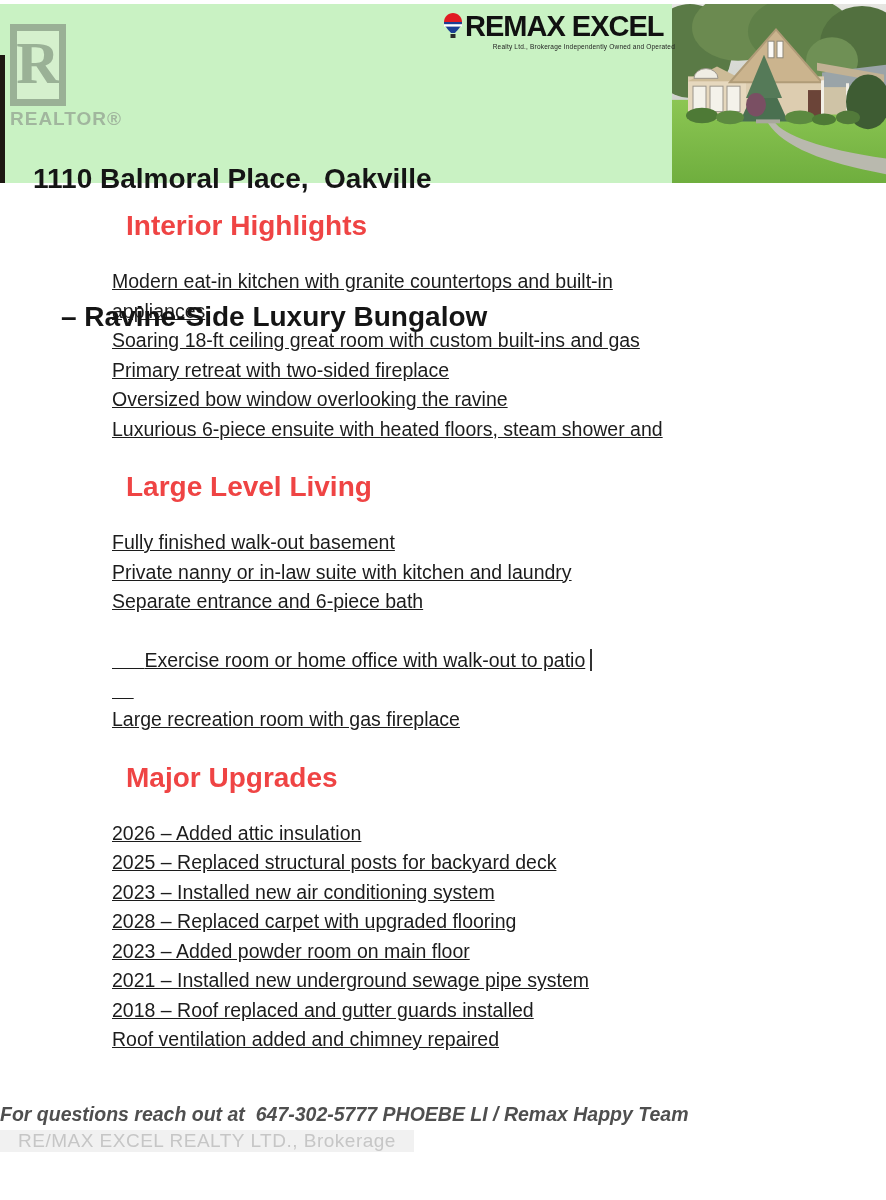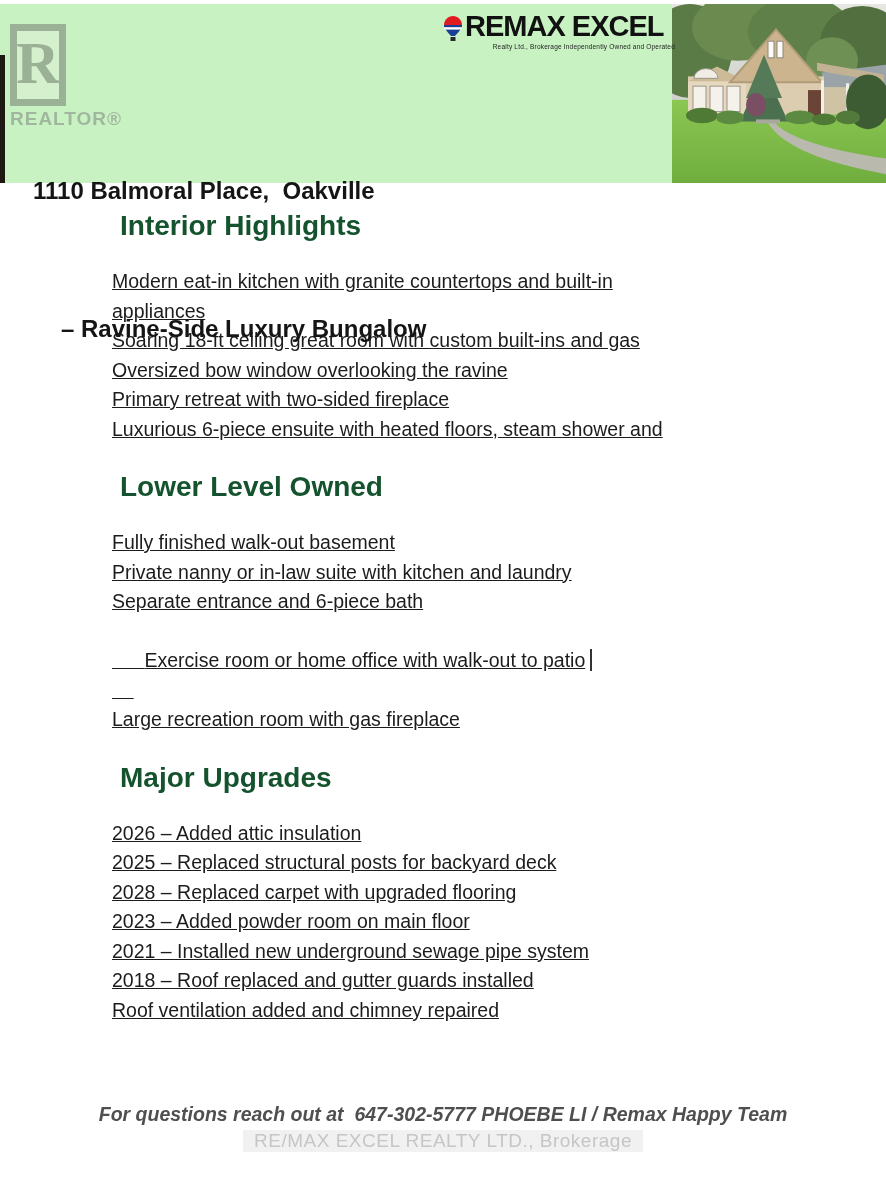--- a/index.html
+++ b/index.html
@@ -11,47 +11,47 @@
   .header-green{position:absolute;left:0;top:4px;width:674px;height:179px;background:#c9f2c3;}
   .edge-strip{position:absolute;left:0;top:55px;width:5px;height:128px;background:#1d1812;}
 
   .realtor-logo{position:absolute;left:10px;top:24px;width:96px;z-index:1;opacity:.8;}
   .realtor-block{width:56px;height:82px;background:#d8f0d0;border:7px solid #8fa18c;
                  display:flex;align-items:center;justify-content:center;box-sizing:border-box;}
   .realtor-r{font-family:"Liberation Serif","DejaVu Serif",serif;font-size:60px;font-weight:bold;
              color:#8fa18c;line-height:1;transform:translateY(-2px);}
   .realtor-label{margin-top:2px;font-size:19px;letter-spacing:1px;color:#98a896;font-weight:bold;}
 
-  .title{position:absolute;left:33px;top:76px;z-index:2;font-weight:bold;font-size:24px;
+  .title{position:absolute;left:33px;top:64px;z-index:2;font-weight:bold;font-size:28px;
          line-height:46px;color:#151515;white-space:pre;}
   .title .line2{margin-left:28px;}
 
   .remax{position:absolute;left:443px;top:10px;width:232px;z-index:2;}
-  .remax-row{display:flex;align-items:flex-end;}
+  .remax-row{display:flex;align-items:flex-start;}
   .balloon{width:20px;height:27px;margin-top:2px;margin-right:2px;flex:0 0 auto;}
   .remax-name{font-size:29px;font-weight:bold;letter-spacing:-1px;color:#111;line-height:32px;
               font-stretch:condensed;white-space:nowrap;}
   .remax-tagline{font-size:6.5px;color:#222;text-align:right;margin-top:1px;letter-spacing:.2px;}
 
   .photo{position:absolute;right:0;top:4px;width:214px;height:179px;overflow:hidden;}
   .photo svg{display:block;width:100%;height:100%;}
 
   
   .content{position:absolute;left:112px;top:183px;width:680px;}
-  h2{font-size:28px;line-height:34px;margin:26px 0 24px 8px;font-weight:bold;color:#14532d;
+  h2{font-size:28px;line-height:34px;margin:26px 0 24px 14px;font-weight:bold;color:#ef4444;
      letter-spacing:0;}
   .tline{font-size:19.5px;line-height:29.5px;white-space:pre;color:#1c1c1c;text-decoration:underline;}
   .caret{display:inline-block;width:2px;height:22px;background:#333;vertical-align:-4px;margin-left:5px;}
 
   
-  .footer{position:absolute;left:0;top:1100px;width:886px;text-align:center;}
+  .footer{position:absolute;left:0;top:1100px;width:886px;}
   .footer-contact{font-style:italic;color:#4f4f4f;font-size:19.5px;line-height:28px;
                   font-weight:bold;white-space:pre;}
   .footer-brokerage{display:inline-block;margin-top:2px;font-size:19px;color:#c6c6c6;
-                    background:#f1f1f1;padding:0 11px;letter-spacing:.5px;}
+                    background:#f1f1f1;padding:0 18px;letter-spacing:.5px;}
 </style>
 </head>
 <body>
 
 <div class="page">
 
   <div class="header">
     <div class="header-green"></div>
     <div class="edge-strip"></div>
 
@@ -130,36 +130,37 @@
       </svg>
     </div>
   </div>
 
   <div class="content">
 
     <h2>Interior Highlights</h2>
     <div class="tline">Modern eat-in kitchen with granite countertops and built-in</div>
     <div class="tline">appliances</div>
     <div class="tline">Soaring 18-ft ceiling great room with custom built-ins and gas</div>
+    <div class="tline">Primary retreat with two-sided fireplace</div>
     <div class="tline">Oversized bow window overlooking the ravine</div>
-    <div class="tline">Primary retreat with two-sided fireplace</div>
     <div class="tline">Luxurious 6-piece ensuite with heated floors, steam shower and</div>
 
-    <h2>Lower Level Owned</h2>
+    <h2>Large Level Living</h2>
     <div class="tline">Fully finished walk-out basement</div>
     <div class="tline">Private nanny or in-law suite with kitchen and laundry</div>
     <div class="tline">Separate entrance and 6-piece bath</div>
     <div class="tline">
       <span>Exercise room or home office with walk-out to patio</span><span class="caret"></span>
     </div>
     <div class="tline">Large recreation room with gas fireplace</div>
 
     <h2>Major Upgrades</h2>
     <div class="tline">2026 – Added attic insulation</div>
     <div class="tline">2025 – Replaced structural posts for backyard deck</div>
+    <div class="tline">2023 – Installed new air conditioning system</div>
     <div class="tline">2028 – Replaced carpet with upgraded flooring</div>
     <div class="tline">2023 – Added powder room on main floor</div>
     <div class="tline">2021 – Installed new underground sewage pipe system</div>
     <div class="tline">2018 – Roof replaced and gutter guards installed</div>
     <div class="tline">Roof ventilation added and chimney repaired</div>
   </div>
 
   <div class="footer">
     <div class="footer-contact">For questions reach out at  647-302-5777 PHOEBE LI / Remax Happy Team</div>
     <div>

